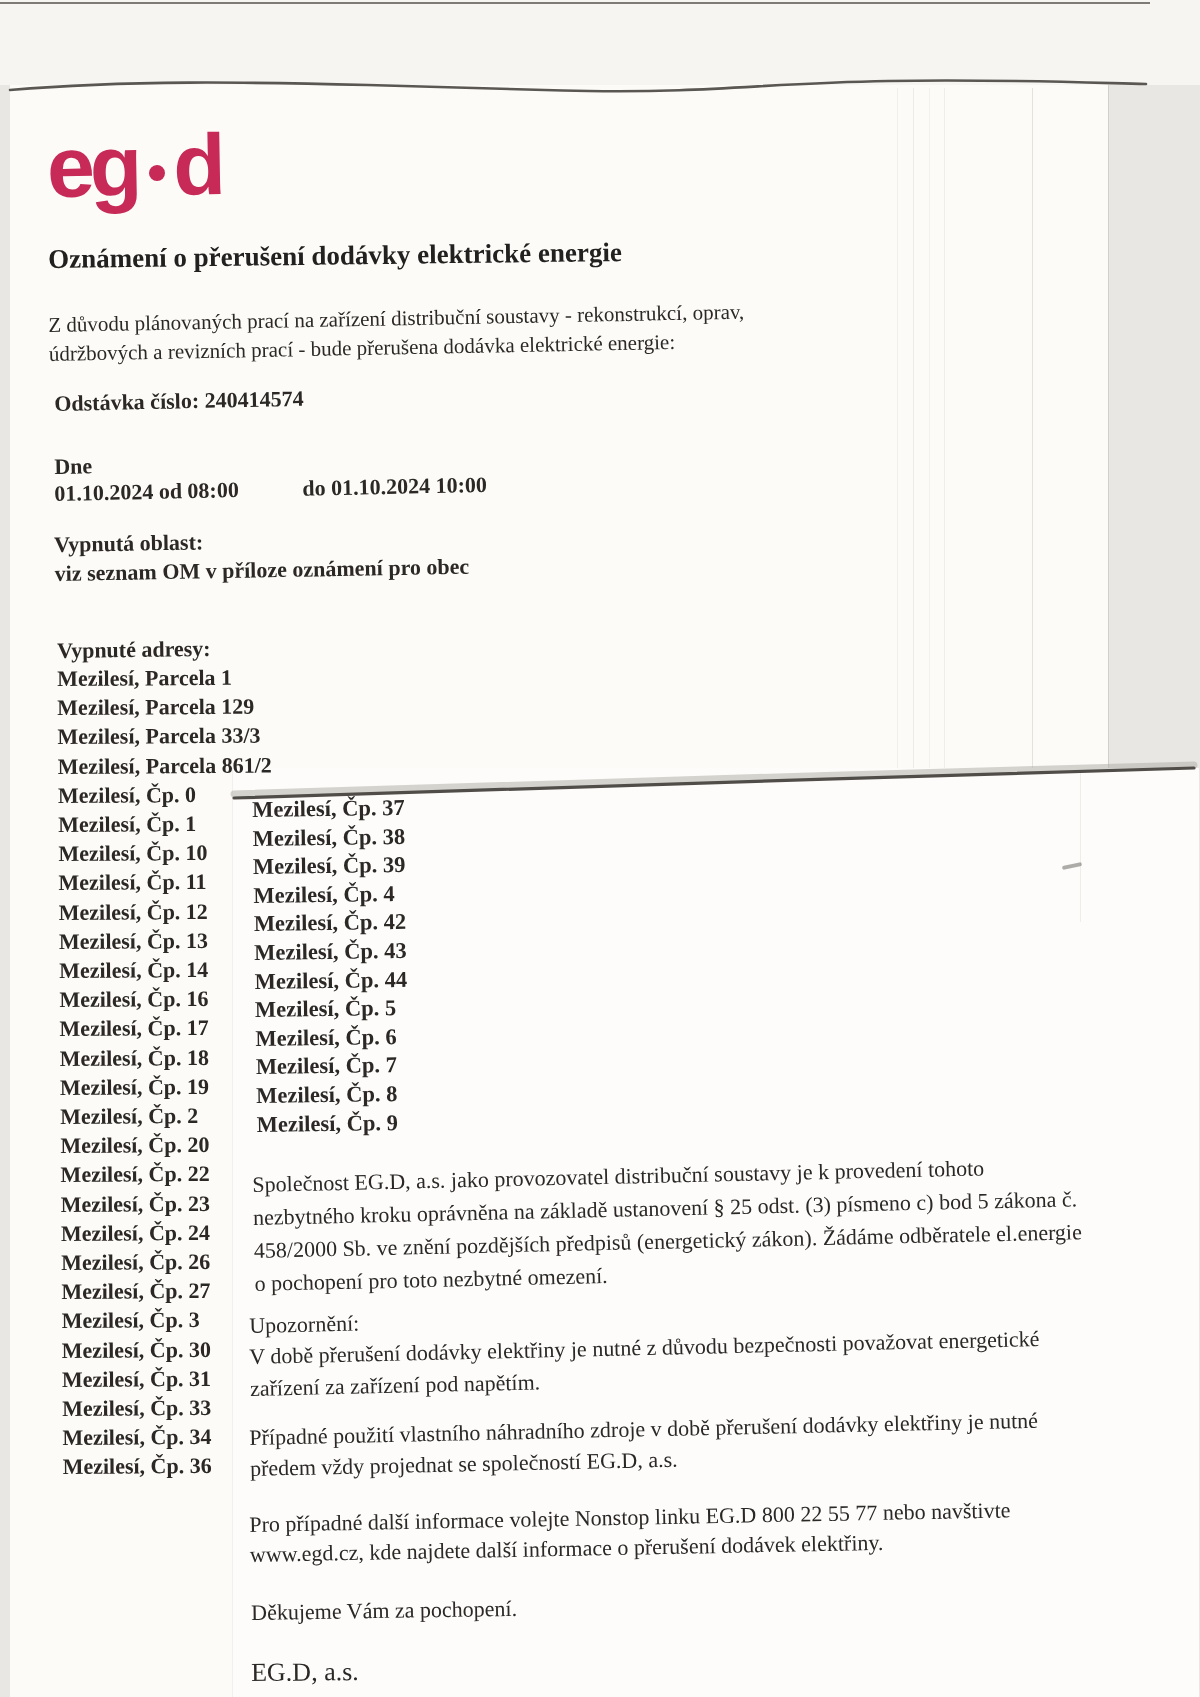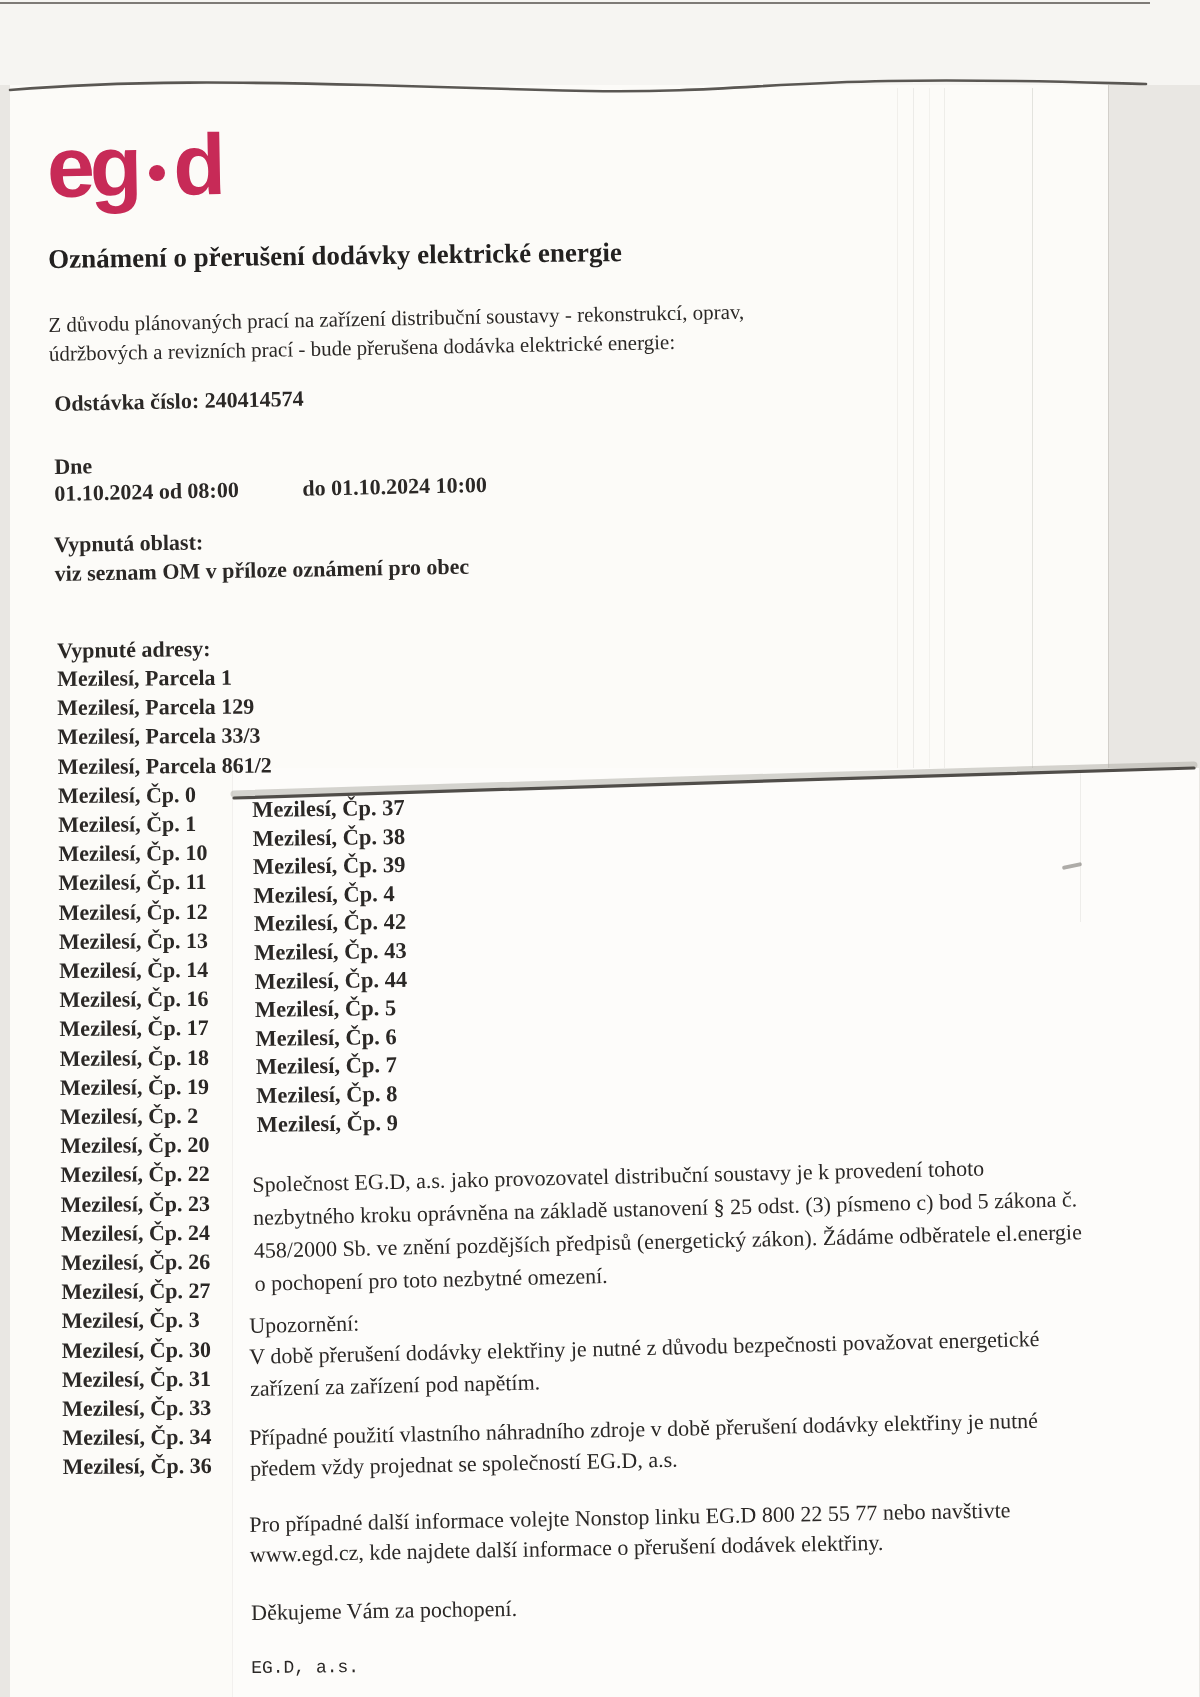--- a/index.html
+++ b/index.html
@@ -35,21 +35,21 @@
   #area{left:54px;top:531px;font-size:22px;line-height:28.5px;transform:rotate(-1deg);}
   #addr-label{left:57px;top:638px;font-size:22px;transform:rotate(-0.8deg);}
   #addr-left{left:57px;top:664px;font-size:22px;line-height:29.2px;transform:rotate(-0.4deg);}
   #addr-right{left:252px;top:796px;font-size:22.5px;line-height:28.6px;transform:rotate(-0.8deg);}
   #legal{left:252px;top:1168px;font-size:22px;line-height:33px;transform:rotate(-1.3deg);}
   #upozorneni{left:249px;top:1313px;font-size:22px;transform:rotate(-1.3deg);}
   #warning{left:249px;top:1341px;font-size:22px;line-height:32px;transform:rotate(-1.3deg);}
   #backup{left:249px;top:1423px;font-size:22px;line-height:30.5px;transform:rotate(-1.25deg);}
   #info{left:249px;top:1510px;font-size:22px;line-height:30px;transform:rotate(-1.1deg);}
   #thanks{left:251px;top:1600px;font-size:22px;transform:rotate(-0.9deg);}
-  #signature{left:251px;top:1658px;font-size:18px;transform:rotate(-0.5deg);font-family:Liberation Mono, monospace;}
+  #signature{left:251px;top:1658px;font-size:26px;transform:rotate(-0.5deg);}
 </style>
 </head>
 <body>
 
 <div id="stage">
 
   <div class="top-band"></div>
   <div class="top-hairline"></div>
 
   <div class="paper-main"></div>

